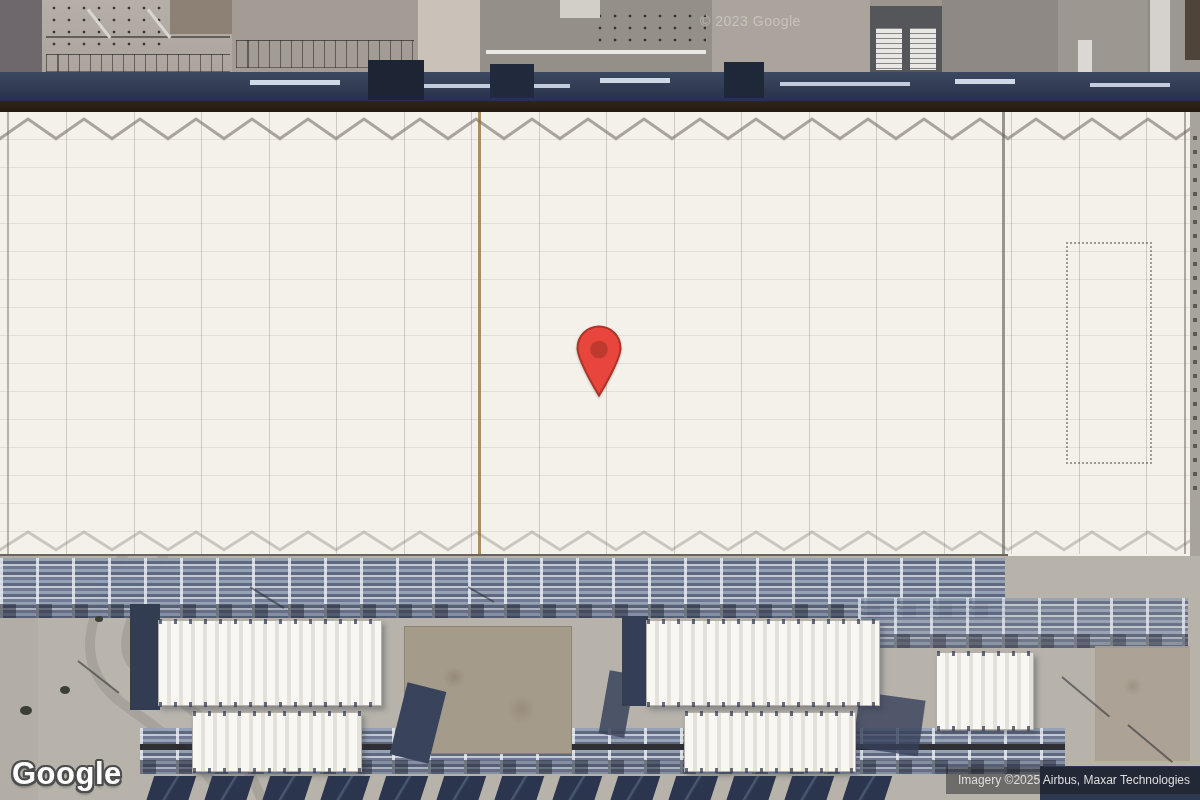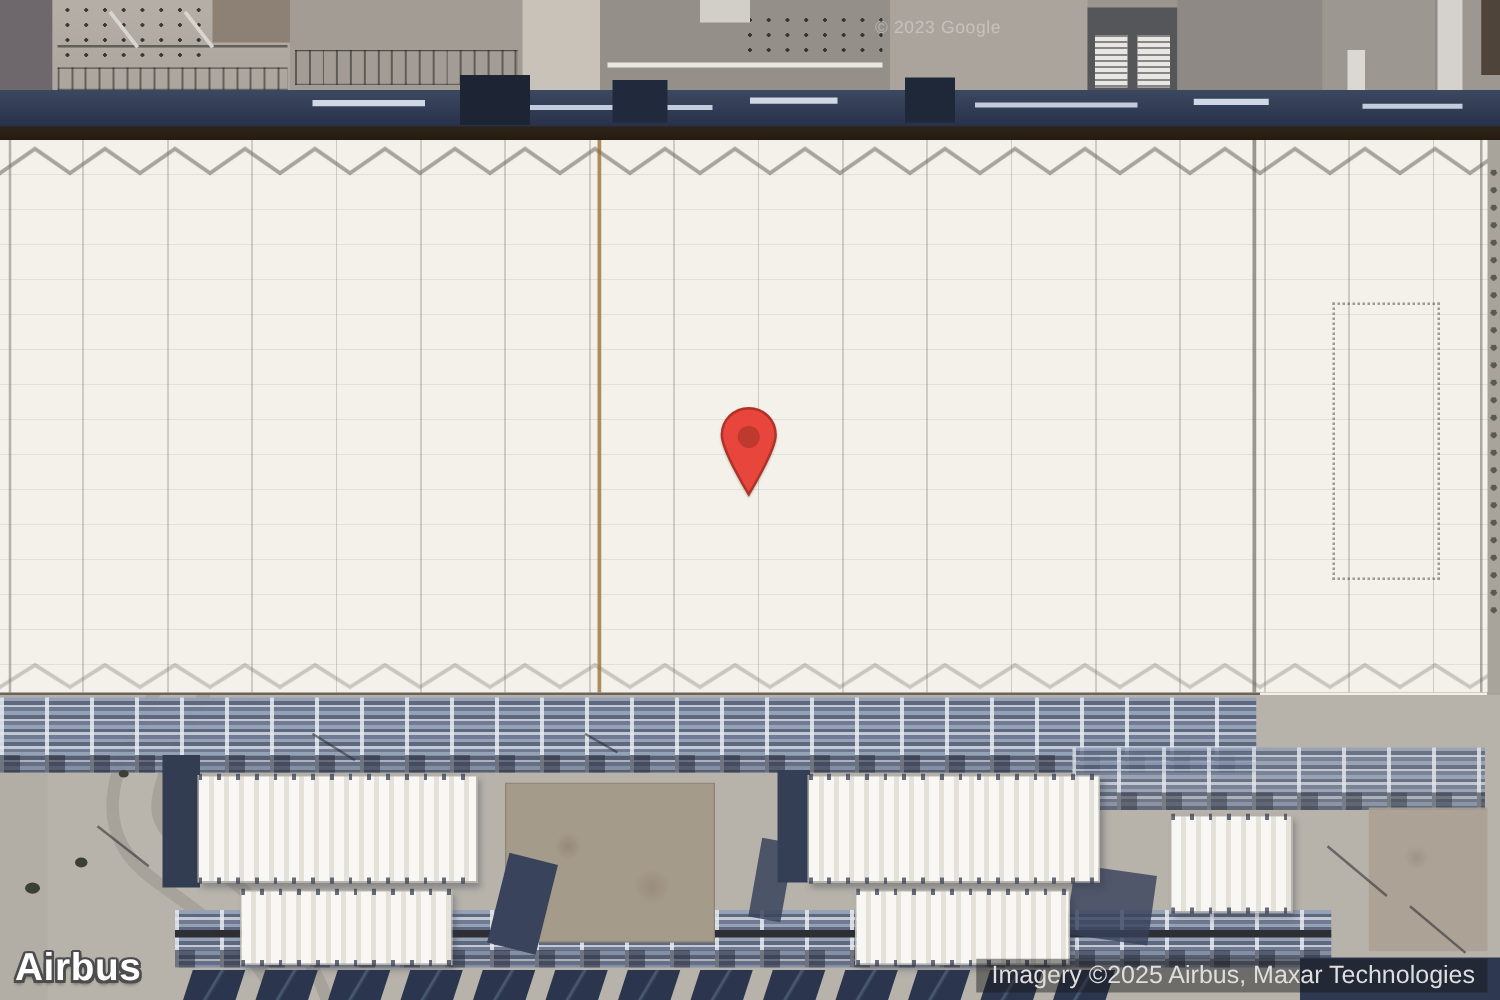--- a/index.html
+++ b/index.html
@@ -67,24 +67,24 @@
     position:absolute;left:12px;bottom:8px;
     font-size:31px;font-weight:bold;letter-spacing:.5px;color:var(--logo-fill,#fff);
     text-shadow:
       -2px -1px 0 var(--logo-outline,#4d4d4d), 2px -1px 0 var(--logo-outline,#4d4d4d),
       -2px  2px 0 var(--logo-outline,#4d4d4d), 2px  2px 0 var(--logo-outline,#4d4d4d),
       -1px -2px 0 var(--logo-outline,#4d4d4d), 1px -2px 0 var(--logo-outline,#4d4d4d),
       -2px  1px 0 var(--logo-outline,#4d4d4d), 2px  1px 0 var(--logo-outline,#4d4d4d),
        0 3px 3px rgba(0,0,0,.45);
   }
   #attribution{
-    position:absolute;right:10px;bottom:6px;height:27px;line-height:27px;
+    position:absolute;right:0;bottom:6px;height:27px;line-height:27px;
     background:var(--attribution-bg,rgba(22,22,22,.45));
     color:var(--attribution-text,#dedede);
-    font-size:20px;padding:0 10px 0 12px;white-space:nowrap;
+    font-size:12px;padding:0 10px 0 12px;white-space:nowrap;
   }
 </style>
 </head>
 <body>
 
 <div id="map">
 
   <div class="abs" style="left:0;top:0;width:1200px;height:112px;background:#9b958e;">
     <div class="abs" style="left:0;top:0;width:42px;height:100px;background:#6e676b;"></div>
     <div class="abs" style="left:42px;top:0;width:190px;height:76px;background:linear-gradient(#b5afa7,#aba49c);"></div>
@@ -225,19 +225,19 @@
     <div class="blob" style="left:20px;top:150px;width:12px;height:9px;"></div>
   </div>
 
   <svg id="pin" viewBox="0 0 48 74" width="48" height="75">
     <path d="M24 2 C12 2 2.5 11.5 2.5 23.5 C2.5 36 24 71 24 71 C24 71 45.5 36 45.5 23.5 C45.5 11.5 36 2 24 2 Z" style="fill:var(--pin-red,#E8453C);stroke:var(--pin-outline,#AE3326);" stroke-width="2"></path>
     <circle cx="24" cy="25" r="8.8" style="fill:var(--pin-dot,#BE3A2E);"></circle>
   </svg>
 
   <div id="watermark">© 2023 Google</div>
 
-  <div id="google-logo">Airbus</div>
+  <div id="google-logo">Google</div>
 
   <div id="attribution">
     <span>Imagery ©2025 Airbus, Maxar Technologies</span>
   </div>
 
 </div>
 
 </body></html>

